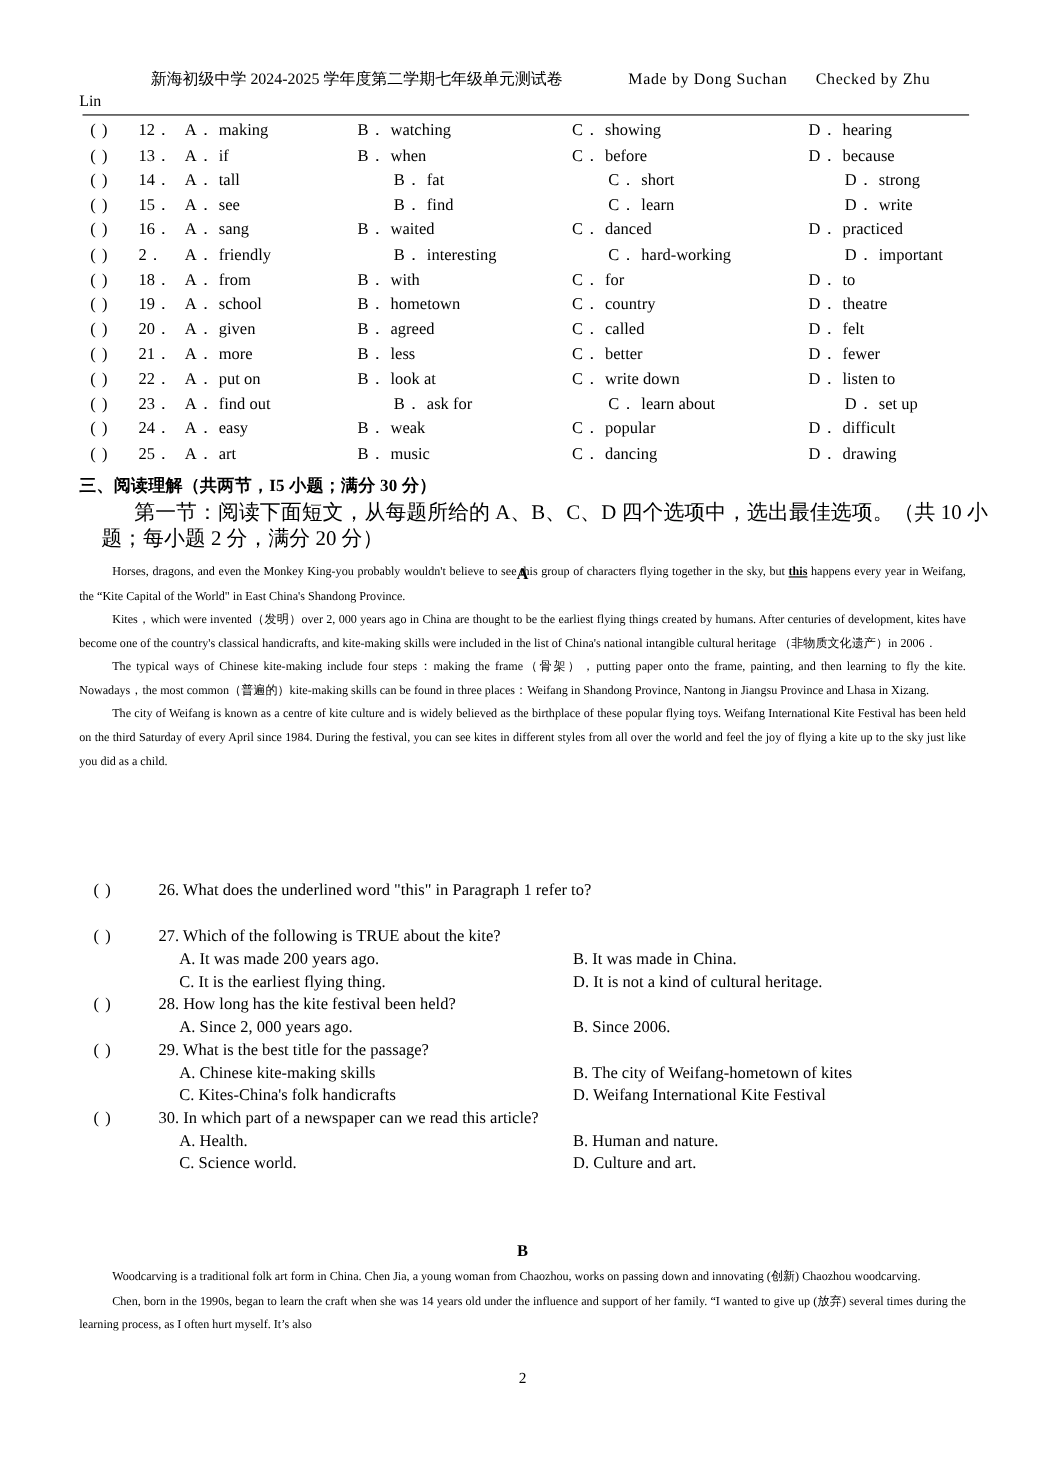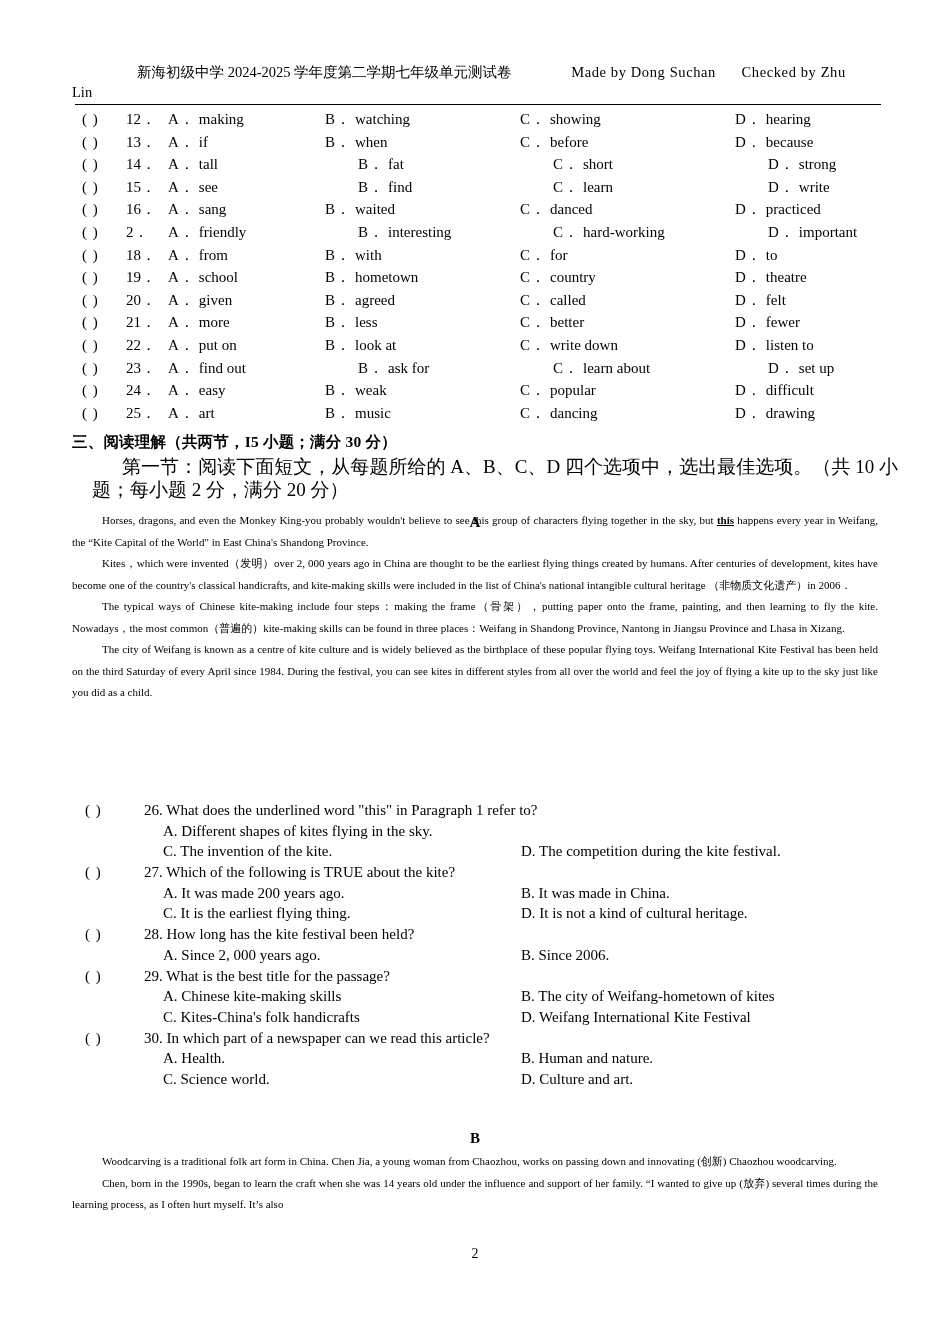--- a/index.html
+++ b/index.html
@@ -330,25 +330,20 @@
     <p>The city of Weifang is known as a centre of kite culture and is widely believed as the birthplace of these popular flying toys. Weifang International Kite Festival has been held on the third Saturday of every April since 1984. During the festival, you can see kites in different styles from all over the world and feel the joy of flying a kite up to the sky just like you did as a child.</p>
   </div>
 
   <div class="q-block" id="q-block">
       <div class="q-item">
         <div class="q-stem">
           <span class="q-paren">(      )</span>
           <span class="q-num">26. What does the underlined word "this" in Paragraph 1 refer to?</span>
         </div>
         <div class="q-opts">
-          <span class="q-left">A. Different shapes of kites flying in the sky.</span>
-        </div>
-        <div class="q-opts">
-          <span class="q-left">C. The invention of the kite.</span>
-          <span class="q-right">D. The competition during the kite festival.</span>
         </div>
       </div>
       <div class="q-item">
         <div class="q-stem">
           <span class="q-paren">(      )</span>
           <span class="q-num">27. Which of the following is TRUE about the kite?</span>
         </div>
         <div class="q-opts">
           <span class="q-left">A. It was made 200 years ago.</span>
           <span class="q-right">B. It was made in China.</span>

